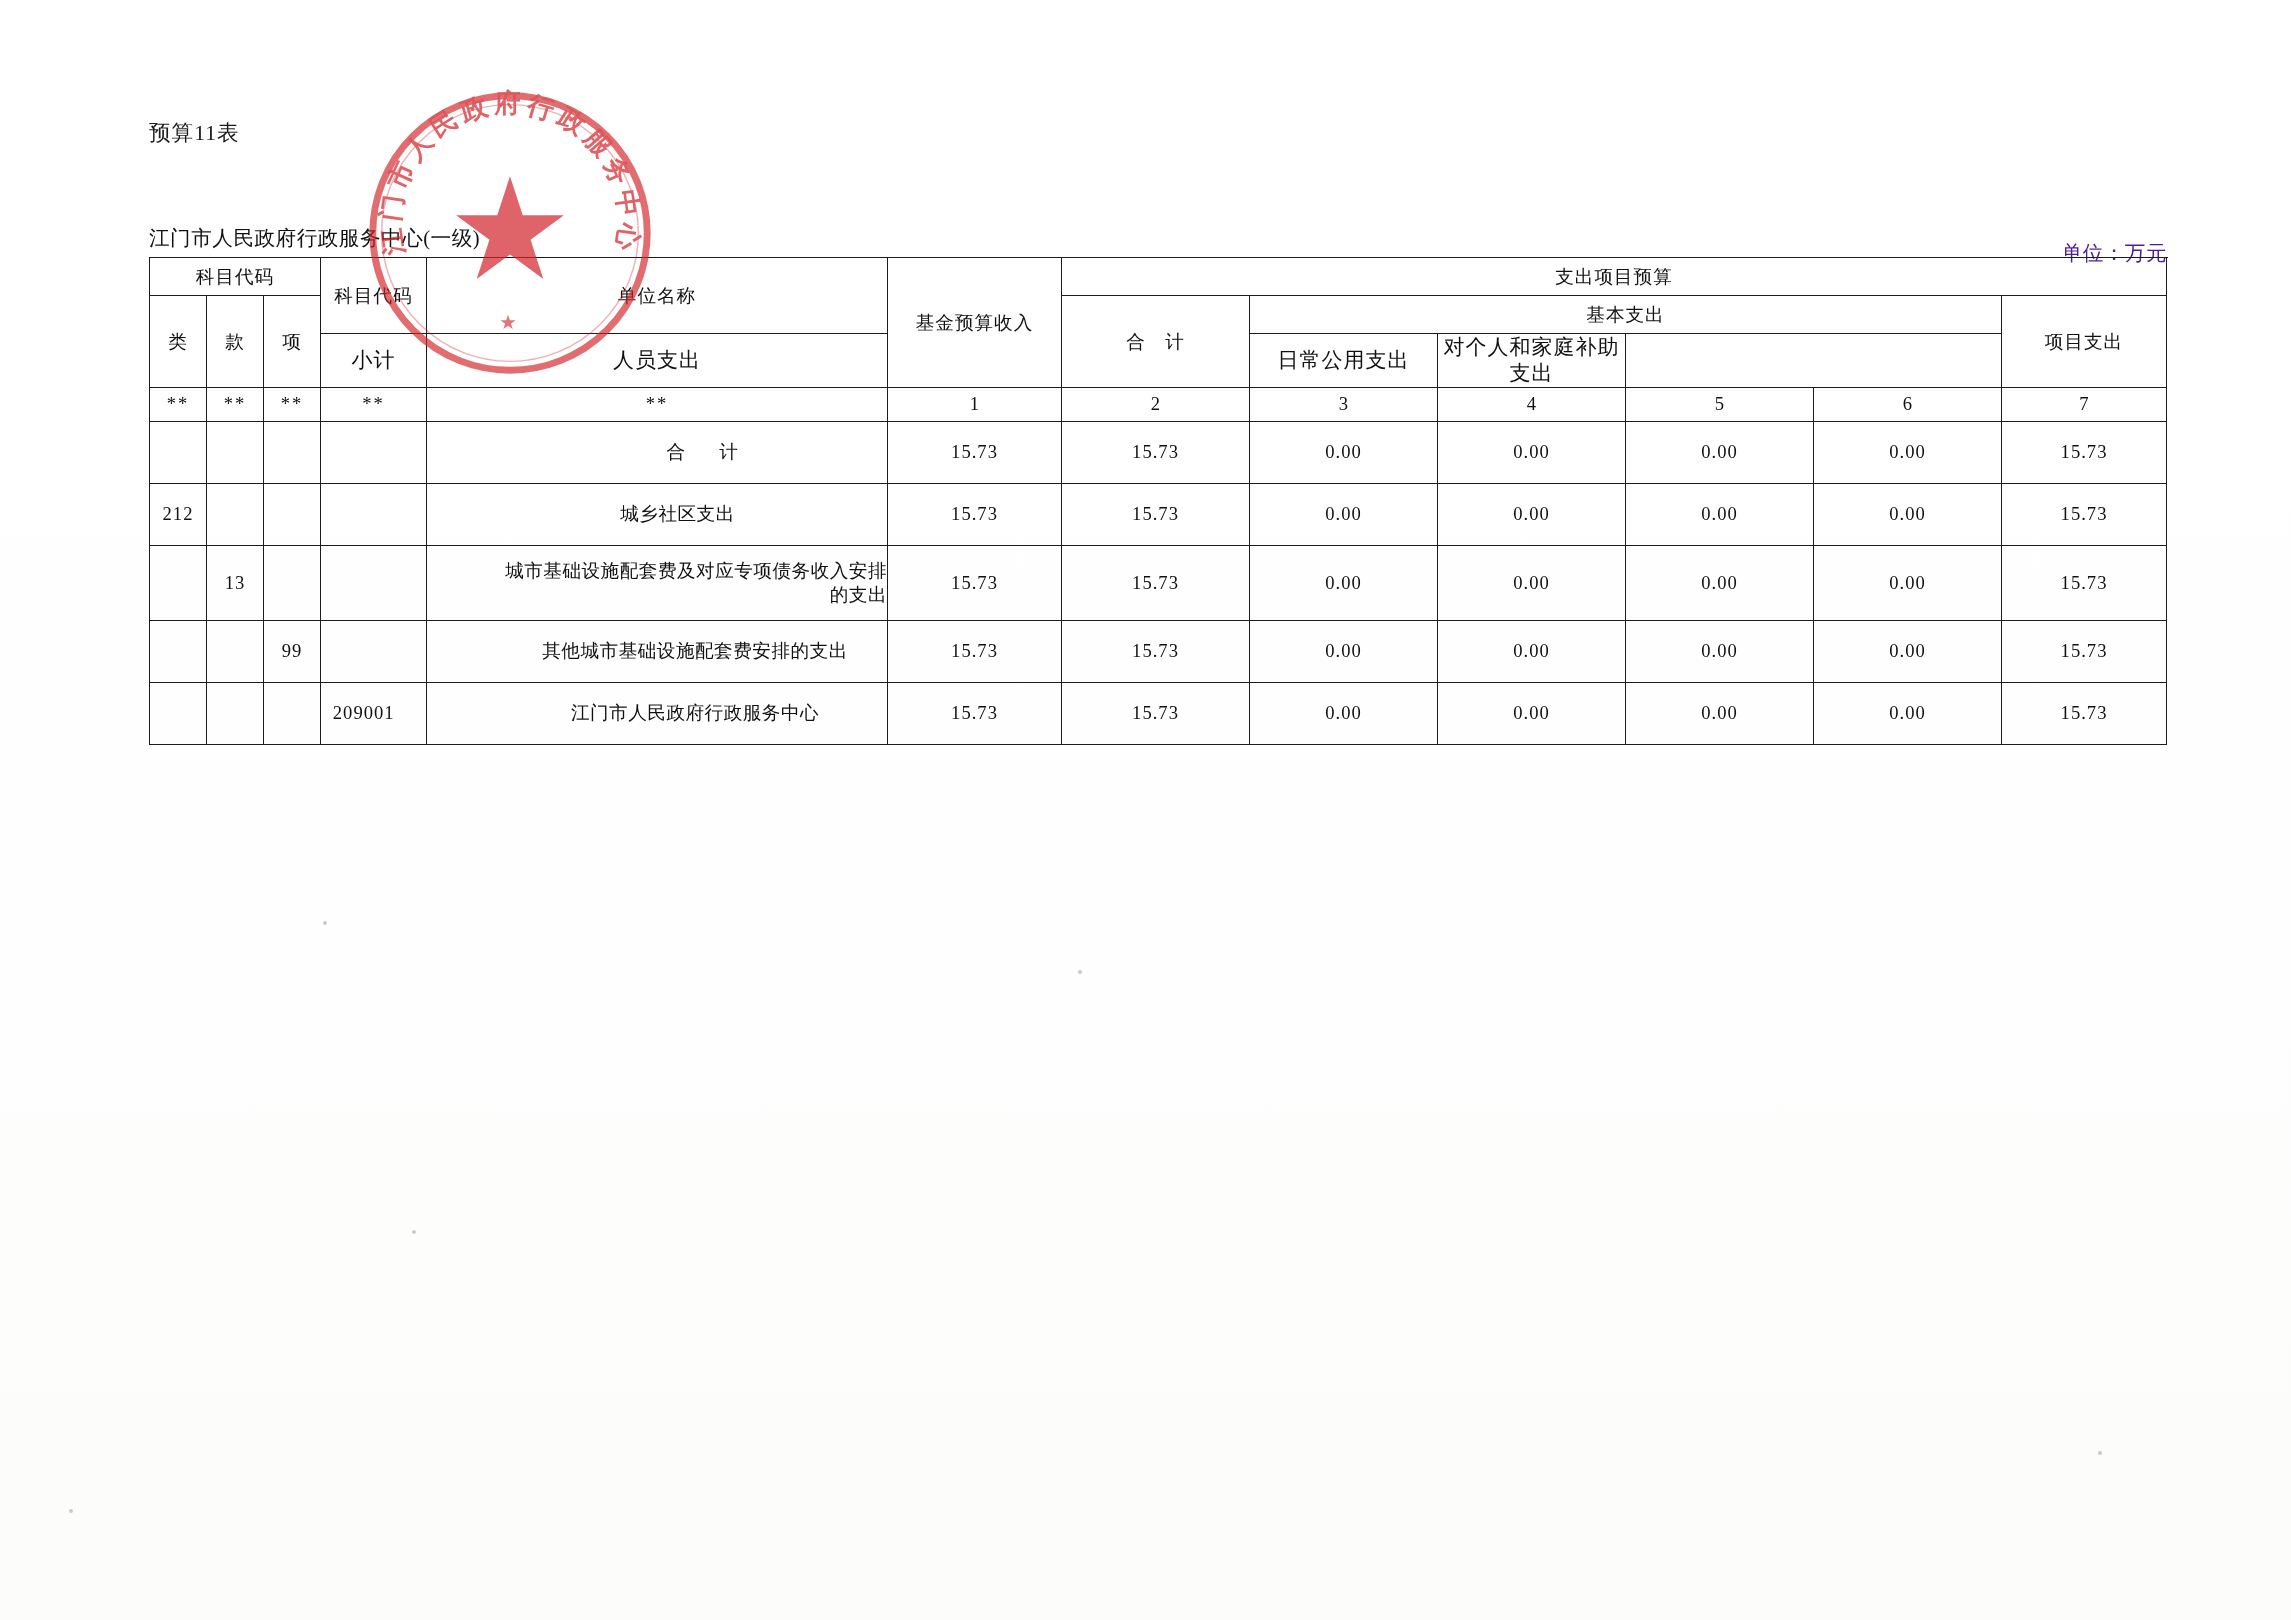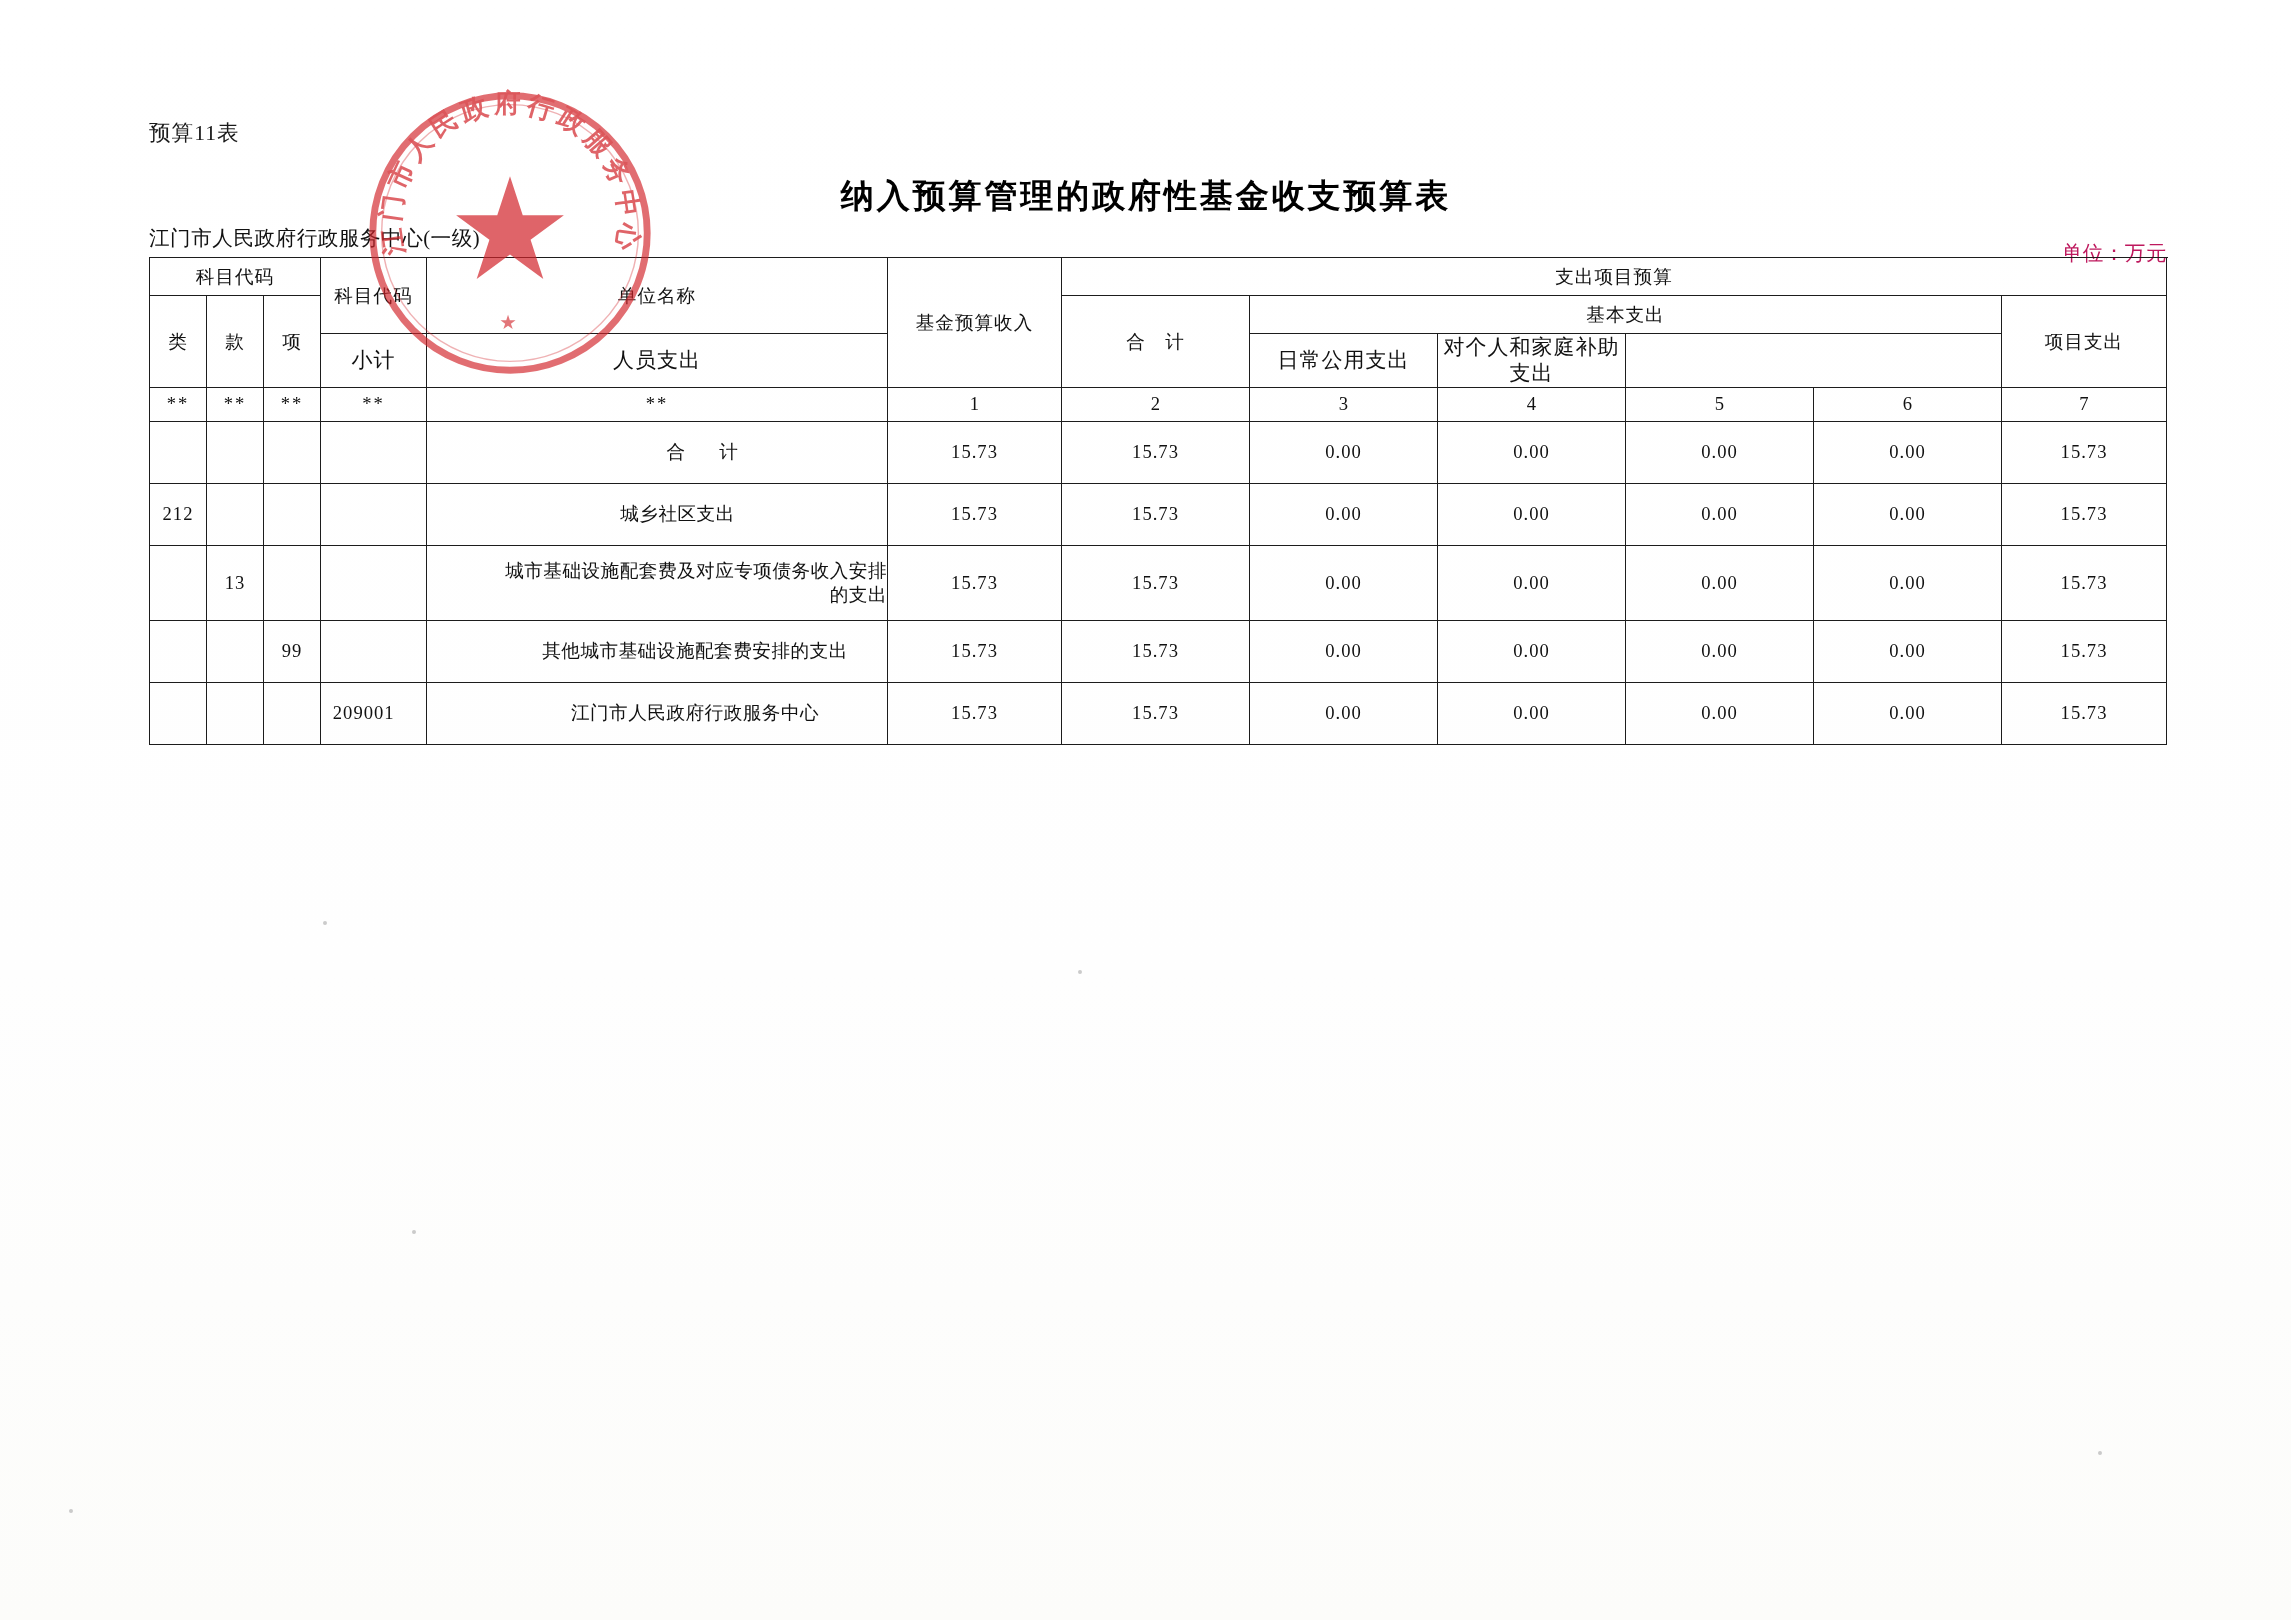--- a/index.html
+++ b/index.html
@@ -60,21 +60,21 @@
     font-size: 20.6px;
     color: #111;
     letter-spacing: 0.5px;
   }
 
   .unit-measure {
     position: absolute;
     right: 125px;
     top: 239px;
     font-size: 20.6px;
-    color: #be185d;
+    color: #4c1d95;
     letter-spacing: 0.5px;
   }
 
   table.budget {
     position: absolute;
     left: 149px;
     top: 257px;
     width: 2007px;
     border-collapse: collapse;
     table-layout: fixed;
@@ -170,21 +170,20 @@
   }
 </style>
 </head>
 <body>
 
 <div class="page">
   <div class="scan-tint"></div>
 
   <div class="form-code">预算11表</div>
 
-  <div class="doc-title">纳入预算管理的政府性基金收支预算表</div>
 
   <div class="unit-name">江门市人民政府行政服务中心(一级)</div>
 
   <div class="unit-measure">单位：万元</div>
 
   <table class="budget">
     <colgroup>
       <col style="width:57px">
       <col style="width:57px">
       <col style="width:57px">

